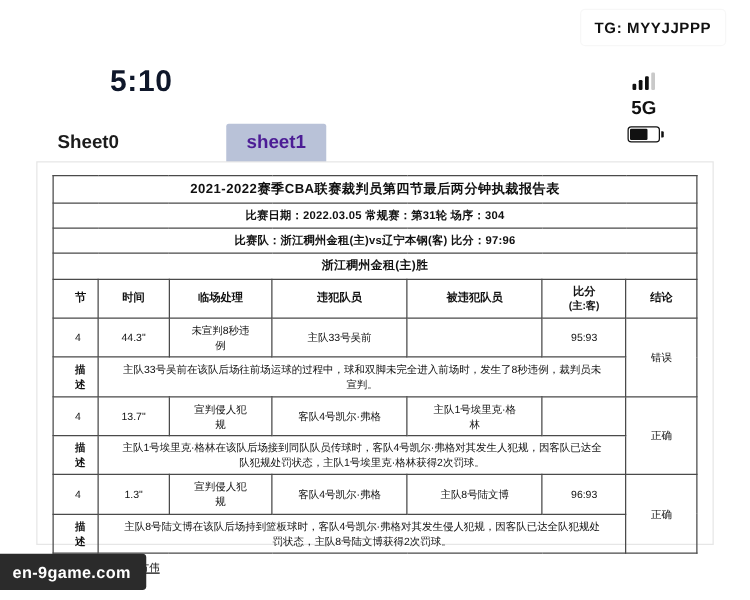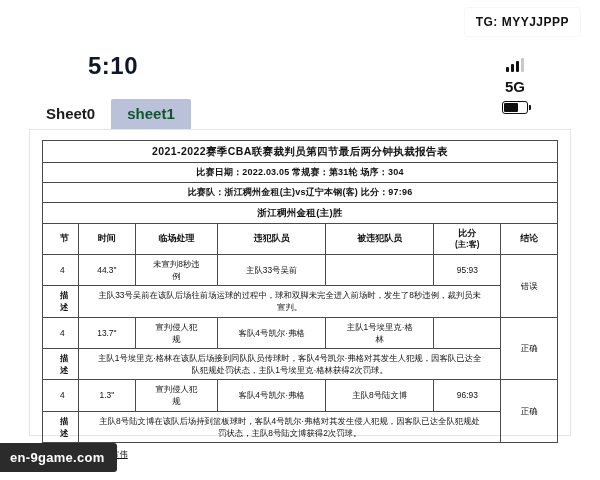--- a/index.html
+++ b/index.html
@@ -86,33 +86,35 @@
     border-radius: 1px;
   }
 
   
   .tabbar {
     position: absolute;
     left: 30px; top: 98px;
     display: flex;
     align-items: flex-end;
     height: 32px;
+    gap: 24px;
   }
   .tab {
     font-size: 15px;
     font-weight: bold;
     padding: 6px 16px 7px 16px;
     color: #1b1b1b;
     background: transparent;
     border-radius: 2px 2px 0 0;
     line-height: 18px;
   }
   .tab.active {
     background: #b9c2d8;
-    color: #14532d;
+    color: #4c1d95;
+    margin-left: 46px;
   }
 
   
   .sheet {
     position: absolute;
     left: 30px; top: 130px;
     width: 540px; height: 305px;
     background: #ffffff;
     box-shadow: 0 0 0 1px #e6e6e6;
     padding: 10px 12px 6px 12px;

